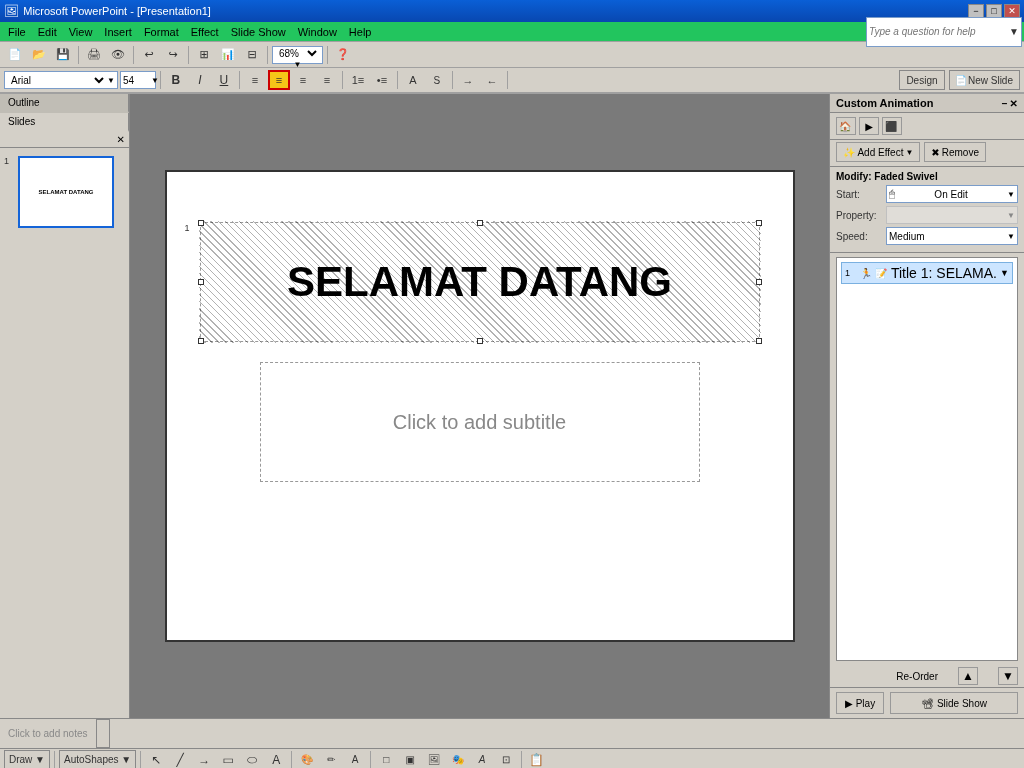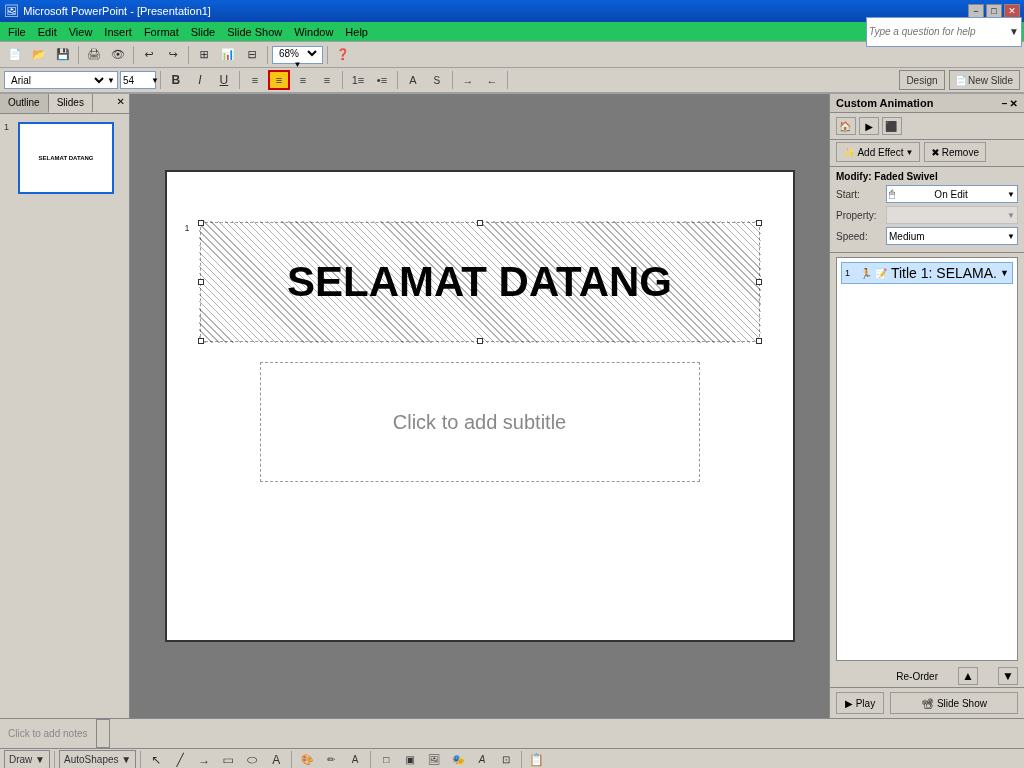--- a/index.html
+++ b/index.html
@@ -139,20 +139,21 @@
       width: 130px;
       background: #d4d0c8;
       border-right: 1px solid #888;
       display: flex;
       flex-direction: column;
     }
     #panel-tabs {
       display: flex;
       background: #d4d0c8;
       border-bottom: 1px solid #888;
+      flex-direction: column;
     }
     .panel-tab {
       padding: 3px 8px;
       font-size: 10px;
       cursor: pointer;
       background: #c0bdb5;
       border-right: 1px solid #888;
       border-bottom: 2px solid transparent;
     }
     .panel-tab.active {
@@ -482,21 +483,21 @@
     <div class="title-btn close">✕</div>
   </div>
 </div>
 
 <div id="menu-bar">
   <div class="menu-item">File</div>
   <div class="menu-item">Edit</div>
   <div class="menu-item">View</div>
   <div class="menu-item">Insert</div>
   <div class="menu-item">Format</div>
-  <div class="menu-item">Slide</div>
+  <div class="menu-item">Effect</div>
   <div class="menu-item">Slide Show</div>
   <div class="menu-item">Window</div>
   <div class="menu-item">Help</div>
   <div id="help-search">
     <input type="text" style="font-size: 10px; color: rgb(102, 102, 102); font-style: italic;" placeholder="Type a question for help">
     <span style="font-size:10px; color:#333;">▼</span>
   </div>
 </div>
 
 <div class="toolbar">

